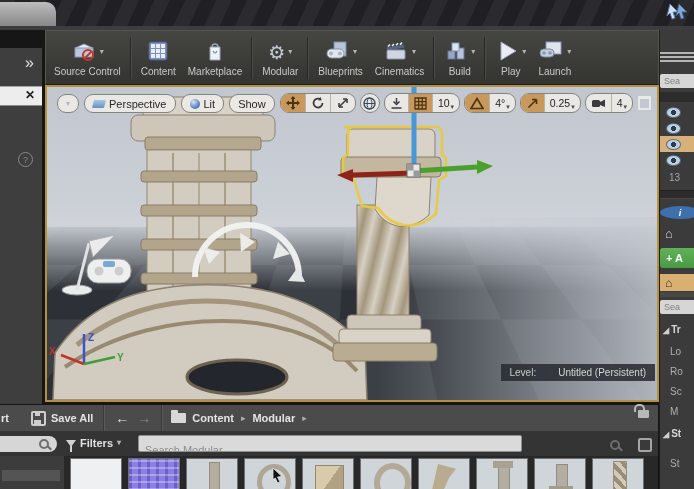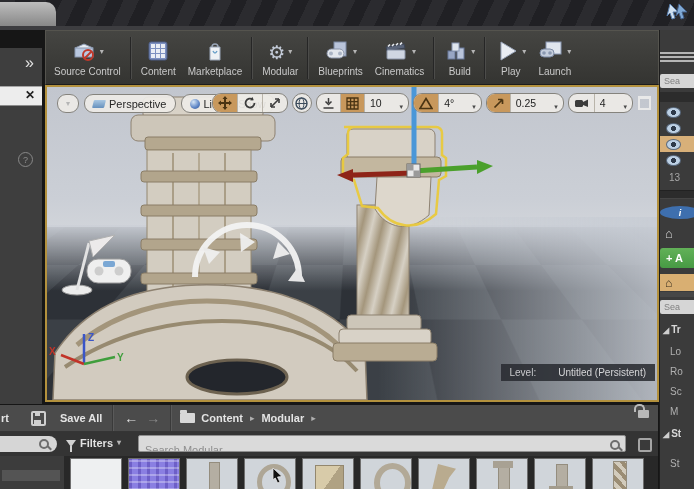--- a/index.html
+++ b/index.html
@@ -40,21 +40,21 @@
   .lvl b{font-weight:normal;margin-left:22px;color:#d6d6d8;}
   
   .vp-tl{position:absolute;left:10px;top:7px;display:flex;gap:5px;align-items:center;}
   .pill{display:flex;align-items:center;gap:4px;background:rgba(237,235,230,.93);
       border:1px solid #85837d;border-radius:9px;padding:0 8px;font-size:11px;color:#262626;height:17px;}
   .persp-ico{width:12px;height:8px;background:linear-gradient(#a9c7e2,#6590bd);transform:skewX(-14deg);border-radius:1px;}
   .lit-ico{width:10px;height:10px;border-radius:50%;background:radial-gradient(circle at 35% 30%,#d6e6f6,#5b83c4 60%,#39568e);}
   .vp-tr{position:absolute;right:24px;top:6px;display:flex;gap:4px;align-items:center;}
   .pillg{display:flex;align-items:stretch;background:rgba(237,235,230,.93);
       border:1px solid #85837d;border-radius:9px;overflow:hidden;height:18px;}
-  .seg{display:flex;align-items:center;justify-content:center;padding:0 5px;gap:18px;
+  .seg{display:flex;align-items:center;justify-content:center;padding:0 5px;gap:1px;
       font-size:10.5px;color:#222;}
   .seg + .seg{border-left:1px solid #b9b4aa;}
   .seg.active{background:#c8985c;}
   .seg .caret{color:#4a4a4a;font-size:7px;align-self:flex-end;margin-bottom:2px;}
   .roundbtn{width:18px;height:18px;border-radius:50%;background:rgba(237,235,230,.93);
       border:1px solid #85837d;display:flex;align-items:center;justify-content:center;}
   .maxbtn{position:absolute;right:6px;top:9px;width:9px;height:9px;border:2px solid #e9e9e9;border-top-width:3px;}
   
   .lp{position:absolute;left:0;top:48px;width:44px;height:356px;background:#3e3e3e;
       border-right:2px solid #161616;box-sizing:border-box;}
@@ -107,21 +107,21 @@
   .cb-mid{position:absolute;left:0;top:27px;width:100%;height:24px;background:#343434;}
   .src-search{position:absolute;left:0;top:4px;width:57px;height:16px;background:#d6d6d6;border-radius:0 8px 8px 0;}
   .mag{position:absolute;width:6px;height:6px;border:2px solid #6d6d6d;border-radius:50%;}
   .mag:after{content:"";position:absolute;left:6px;top:6px;width:2px;height:5px;background:#6d6d6d;
       transform:rotate(-45deg);transform-origin:top left;}
   .filters{position:absolute;left:66px;top:5px;display:flex;align-items:center;gap:4px;
       color:#e2e2e2;font-size:11px;font-weight:bold;}
   .funnel{width:0;height:0;border-left:5px solid transparent;border-right:5px solid transparent;
       border-top:7px solid #d2d2d2;position:relative;}
   .funnel:after{content:"";position:absolute;left:-1px;top:-1px;width:2px;height:6px;background:#d2d2d2;}
-  .search-input{position:absolute;left:138px;top:3px;width:488px;height:17px;box-sizing:border-box;
+  .search-input{position:absolute;left:138px;top:3px;width:384px;height:17px;box-sizing:border-box;
       background:#dadada;border:1px solid #8f8f8f;border-radius:2px;font-size:11px;color:#555;
       padding:12px 22px 0 6px;font-family:"Liberation Sans",sans-serif;outline:none;}
   .search-input::placeholder{color:#8e8e8e;}
   .save-srch{position:absolute;left:638px;top:6px;width:10px;height:10px;border:2px solid #a5a5a5;
       border-radius:2px;background:#3a3a3a;}
   .cb-strip{position:absolute;left:0;top:51px;width:100%;height:33px;background:#282828;}
   .sources{position:absolute;left:0;top:0;width:64px;height:33px;background:#3c3c3c;}
   .sources:after{content:"";position:absolute;left:2px;top:14px;width:58px;height:11px;background:#545454;}
   .tiles{position:absolute;left:70px;top:2px;display:flex;gap:6px;}
   .tile{width:52px;height:40px;background:#d0d5da;border:1px solid #6e6e6e;box-sizing:border-box;position:relative;overflow:hidden;}
@@ -497,21 +497,21 @@
   <div class="abs prop" style="top:336px;">Ro</div>
   <div class="abs prop" style="top:356px;">Sc</div>
   <div class="abs prop" style="top:376px;">M</div>
   <div class="abs sect" style="top:398px;"><span class="tri">◢</span><span>St</span></div>
   <div class="abs prop" style="top:428px;">St</div>
 </div>
 
 <div class="cb">
   <div class="cb-top">
     <span style="margin-left:1px;">rt</span>
-    <span style="display:flex;align-items:center;gap:14px;margin-left:22px;">
+    <span style="display:flex;align-items:center;gap:5px;margin-left:22px;">
       <span class="floppy"></span>
       <span>Save All</span>
     </span>
     <span class="cb-sep" style="margin-left:10px;"></span>
     <span class="nav">←</span>
     <span class="nav dis">→</span>
     <span class="cb-sep"></span>
     <span class="folder"></span>
     <span>Content</span>
     <span class="crumb-arrow">▸</span>

